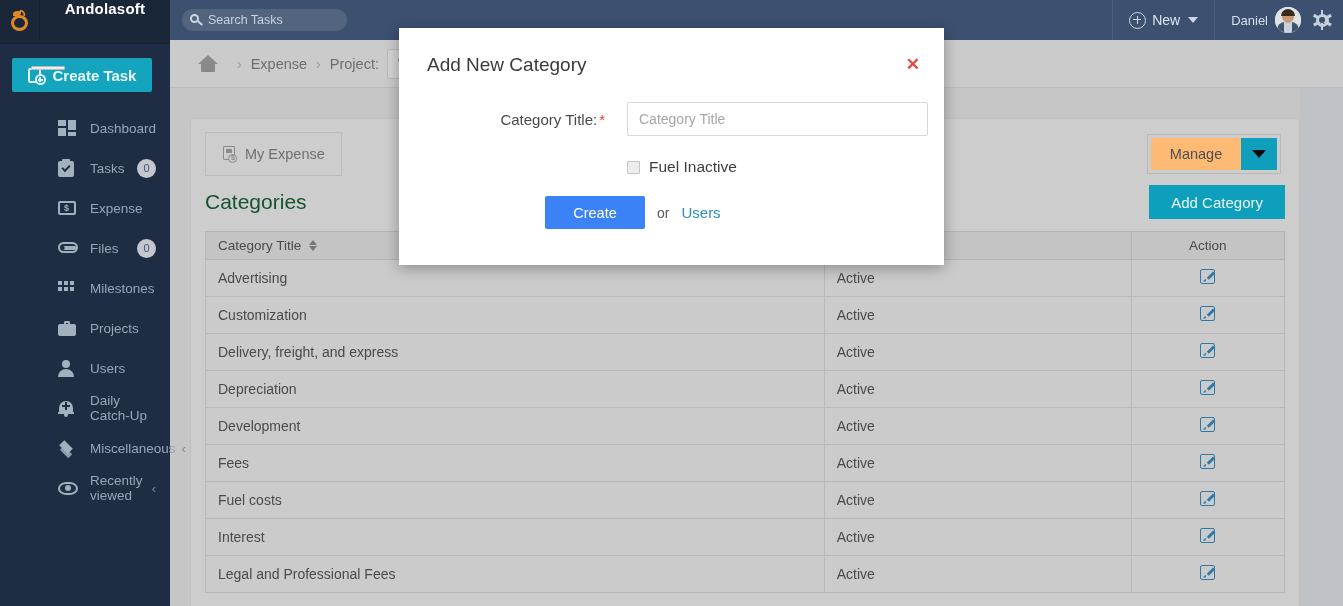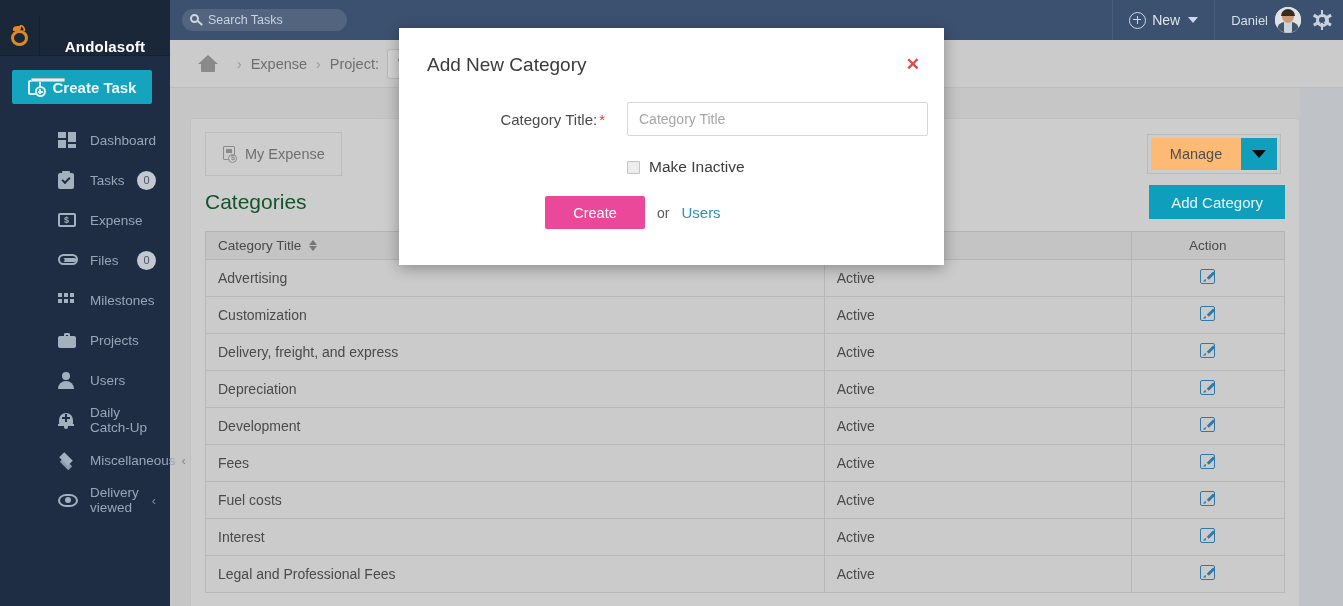--- a/index.html
+++ b/index.html
@@ -10,21 +10,21 @@
     background: #c6c6c6;
   }
   #app { position: relative; width: 1343px; height: 606px; }
 
   
   .sidebar {
     position: absolute; left: 0; top: 0; width: 170px; height: 606px;
     background: #1f2d44; z-index: 5;
   }
   .brand {
-    height: 56px; display: flex; align-items: flex-end;
+    height: 44px; display: flex; align-items: flex-start;
     background: #1a2739; border-bottom: 1px solid #16212f;
   }
   .brand-logo {
     width: 40px; height: 40px; display: flex; align-items: center; justify-content: center;
     border-right: 1px solid #16212f;
   }
   .apple-ico { position: relative; width: 20px; height: 21px; }
   .apple-ico .body {
     position: absolute; left: 1px; top: 5px; width: 17px; height: 16px;
     border: 3px solid #e08a23; border-radius: 50%;
@@ -304,21 +304,21 @@
   }
   .form-input::placeholder { color: #a7a7a7; }
   .chk-row { display: flex; align-items: center; margin-top: 22px; padding-left: 228px; }
   .chkbox {
     width: 13px; height: 13px; border: 1px solid #c4c4c4; background: #ededed;
     margin-right: 9px; cursor: pointer; border-radius: 1px;
   }
   .chk-label { font-size: 15.5px; color: #3d3d3d; }
   .btn-row { display: flex; align-items: center; margin-top: 20px; padding-left: 146px; }
   .create-modal-btn {
-    background: #ec4899; color: #ffffff; border: 0; width: 100px; height: 33px;
+    background: #3b82f6; color: #ffffff; border: 0; width: 100px; height: 33px;
     font-size: 14.5px; cursor: pointer; border-radius: 2px;
   }
   .or-text { margin: 0 12px; color: #5a5a5a; font-size: 14px; }
   .cancel-link { color: #2d8fb8; font-size: 15px; cursor: pointer; }
 
   .right-gutter {
     position: absolute; right: 0; top: 88px; bottom: 0; width: 43px; background: #bfc3c8;
   }
 </style>
 </head>
@@ -444,21 +444,21 @@
         <span class="nav-label">Miscellaneous</span>
         <span class="nav-caret">‹</span>
       </li>
       <li class="nav-item">
         <span class="nav-ico">
           <span class="i-eye">
               <span class="o"></span>
               <span class="p"></span>
             </span>
           </span>
-        <span class="nav-label">Delivery viewed</span>
+        <span class="nav-label">Recently viewed</span>
         <span class="nav-caret">‹</span>
       </li>
     </ul>
   </div>
 
   <div class="topbar">
     <div class="search-box">
       <span class="search-ico">
           <span class="c"></span>
           <span class="h"></span>
@@ -621,21 +621,21 @@
         <div class="modal-close">✕</div>
       </div>
       <div class="form-row">
         <div class="form-label">
           <span>Category Title:</span><span class="req">*</span>
         </div>
         <input class="form-input" type="text" value="" placeholder="Category Title" style="">
       </div>
       <div class="chk-row">
         <span class="chkbox"></span>
-        <span class="chk-label">Make Inactive</span>
+        <span class="chk-label">Fuel Inactive</span>
       </div>
       <div class="btn-row">
         <button class="create-modal-btn">Create</button>
         <span class="or-text">or</span>
         <span class="cancel-link">Users</span>
       </div>
     </div>
   </div>
 
 </div>

